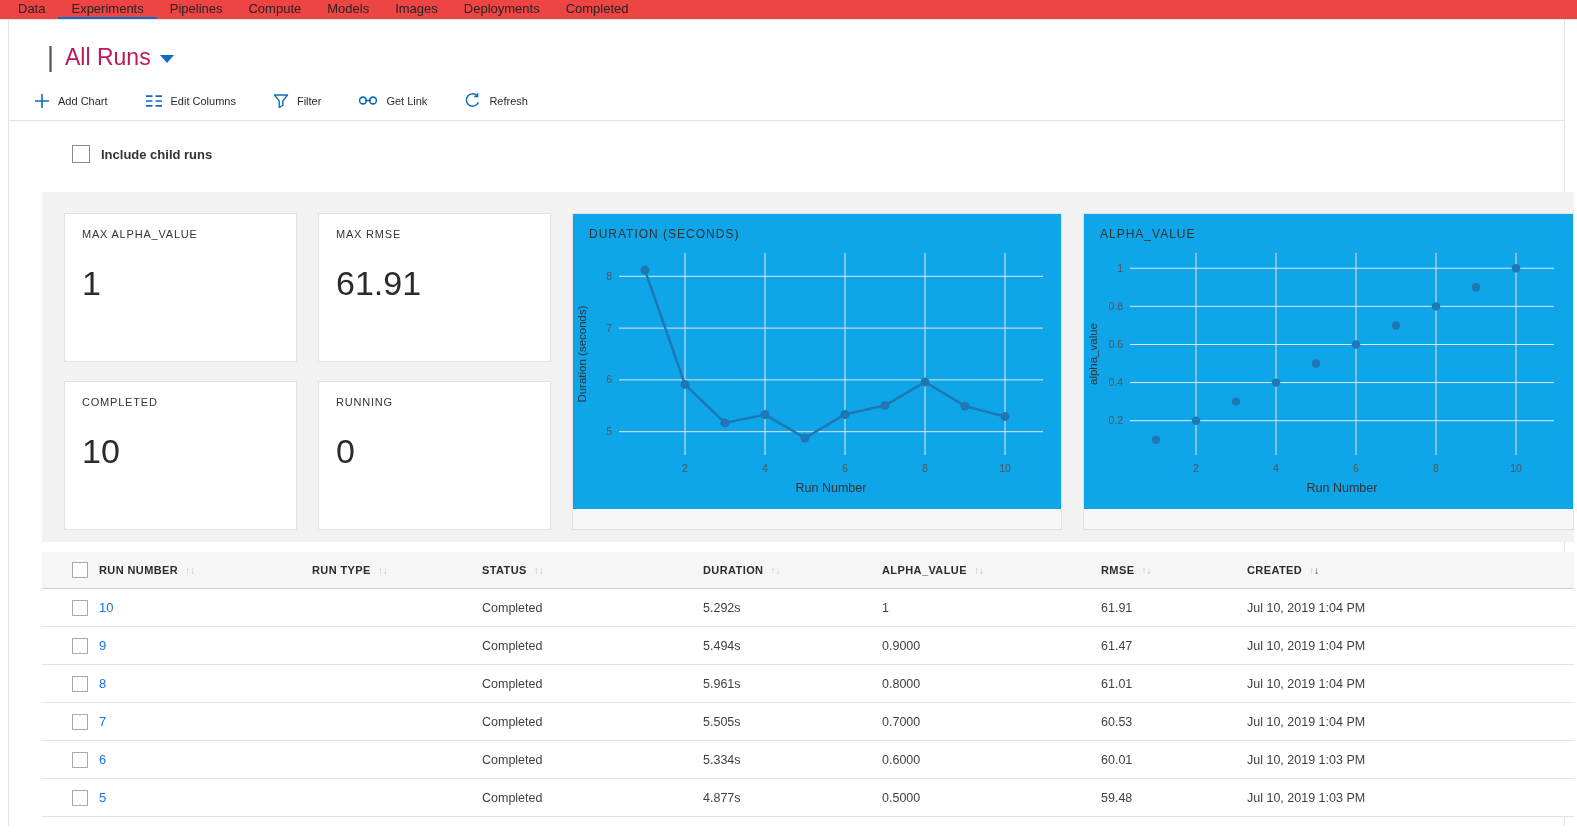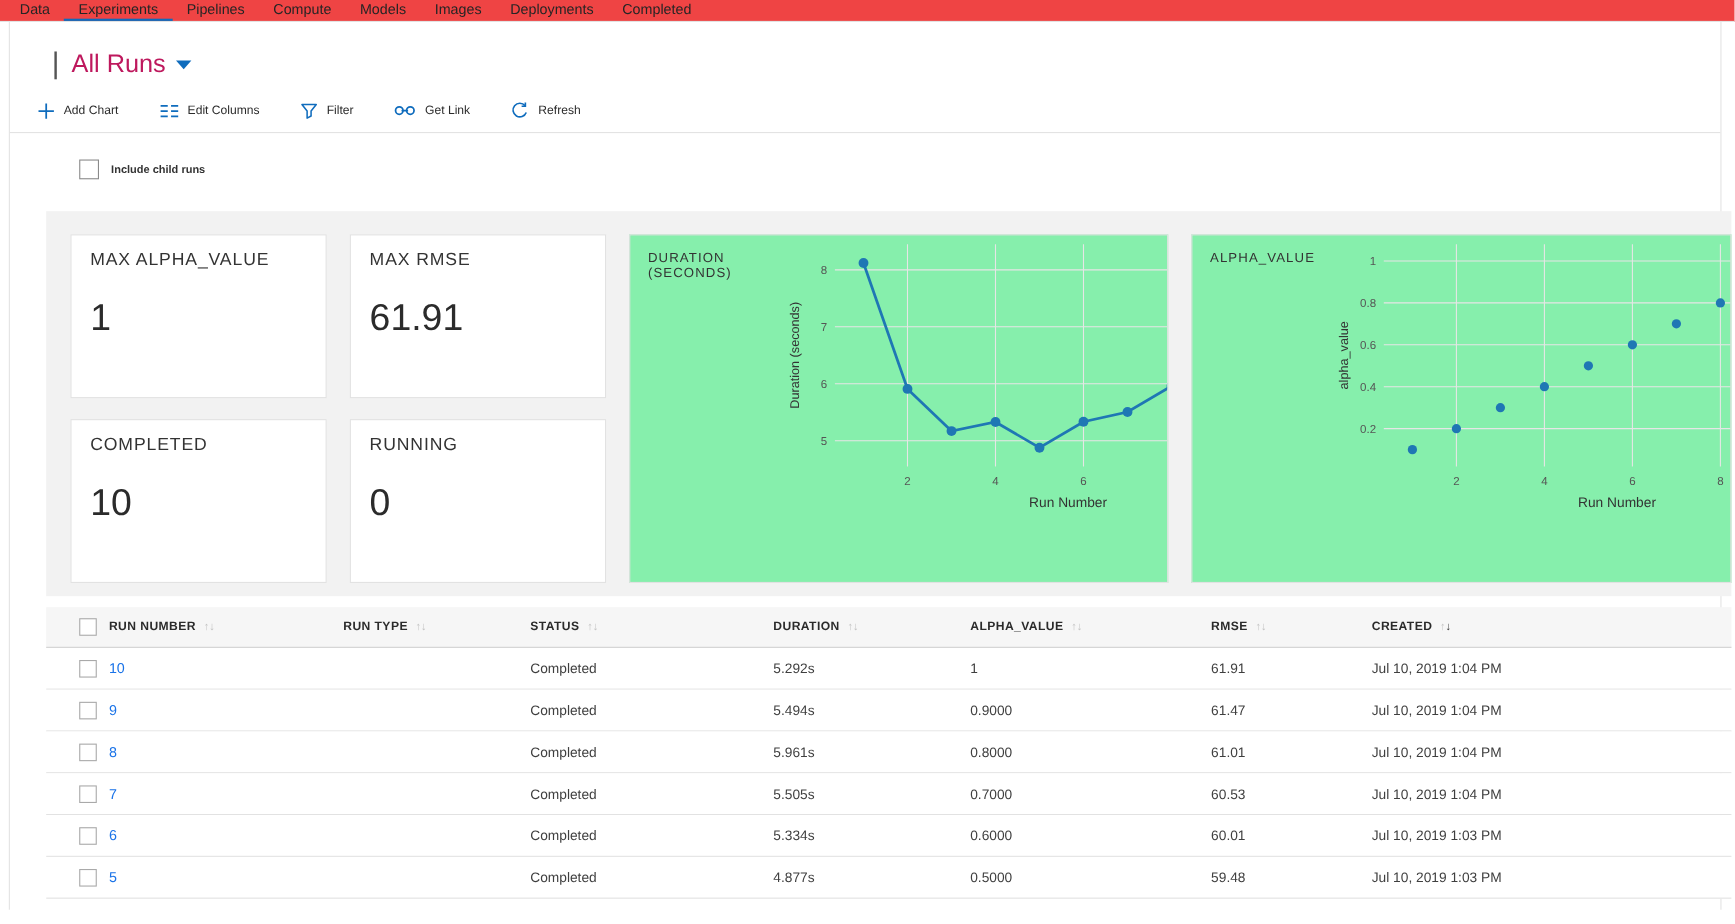--- a/index.html
+++ b/index.html
@@ -26,28 +26,28 @@
   .page-title{font-size:29px;font-weight:300;color:#3c3c3c;letter-spacing:.2px}
   .title-sep{font-size:27px;font-weight:200;color:#555;margin:0 11px 0 13px}
   .view-label{font-size:23px;font-weight:300;color:#be185d}
   .caret-down{display:inline-block;width:0;height:0;margin:4px 0 0 9px;border-left:7px solid transparent;border-right:7px solid transparent;border-top:8px solid var(--accent)}
   .toolbar{display:flex;gap:37px;margin-top:15px;padding-bottom:11px}
   .tool-btn{display:flex;align-items:center;gap:8px;font-size:11px;color:#2b2b2b;cursor:pointer}
   .tool-btn svg{display:block}
   
   .child-runs{display:flex;align-items:center;gap:11px;margin:24px 0 0 63px}
   .child-runs input{appearance:none;-webkit-appearance:none;width:18px;height:18px;border:1px solid #8a8a8a;background:#fff;margin:0;cursor:pointer}
-  .child-runs label{font-size:10px;font-weight:bold;color:#333;cursor:pointer}
+  .child-runs label{font-size:13px;font-weight:bold;color:#333;cursor:pointer}
   
   .panel{margin:29px 0 0 33px;width:1532px;height:350px;background:#f2f2f2;display:grid;
     grid-template-columns:233px 233px 490px 491px;grid-template-rows:149px 149px;gap:19px 21px;padding:21px 0 0 22px}
   .metric-card{background:#fff;border:1px solid #e2e2e2;padding:14px 17px}
-  .metric-label{font-size:16px;letter-spacing:.8px;color:#333}
+  .metric-label{font-size:11px;letter-spacing:.8px;color:#333}
   .metric-value{font-size:34px;font-weight:300;color:#2b2b2b;margin-top:24px}
-  .chart-card{background:#86efac;border:1px solid #e2e2e2;grid-row:1/3;display:flex;flex-direction:row}
+  .chart-card{background:#0ea5e9;border:1px solid #e2e2e2;grid-row:1/3;display:flex;flex-direction:column}
   .chart-title{font-size:12px;letter-spacing:1px;color:#333;padding:13px 16px 4px}
   .chart-footer{height:20px;background:#f7f7f7;margin-top:auto}
   
   .runs-table{margin:10px 0 0 33px;width:1532px}
   .thead,.trow{display:grid;grid-template-columns:57px 213px 170px 221px 179px 219px 146px 1fr;align-items:center}
   .thead{height:37px;background:#f6f6f6;border-bottom:1px solid #cfcfcf}
   .th{font-size:11px;font-weight:bold;color:#2b2b2b;letter-spacing:.4px;display:flex;align-items:center;gap:7px;cursor:pointer}
   .sort{font-size:10px;display:flex;letter-spacing:0}
   .sort span{color:#c3c3c3}
   .sort span.sort-on{color:#3c3c3c}

